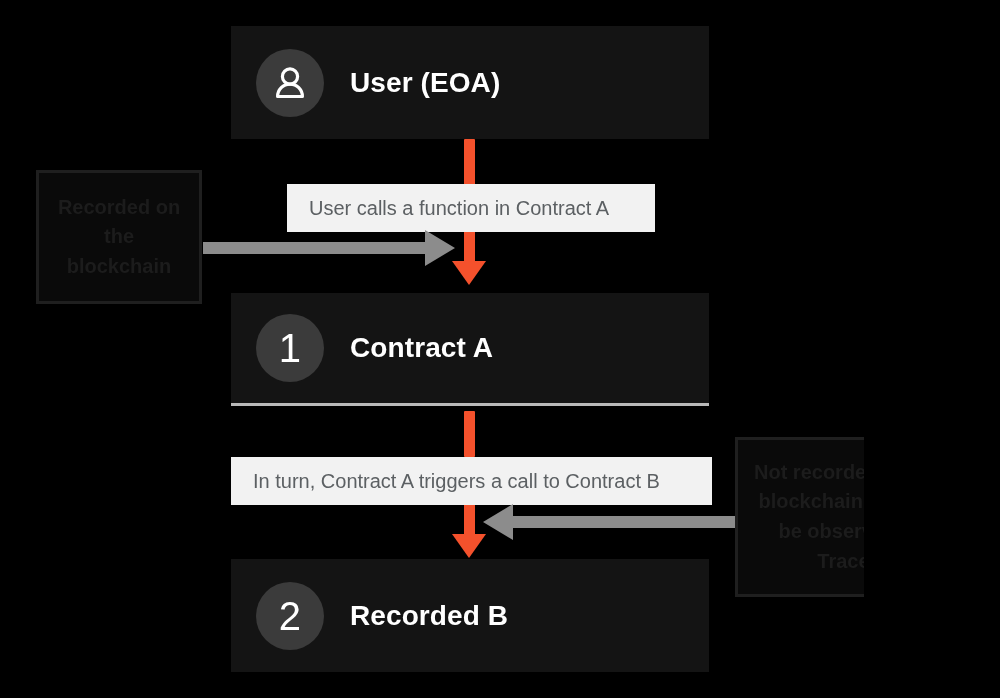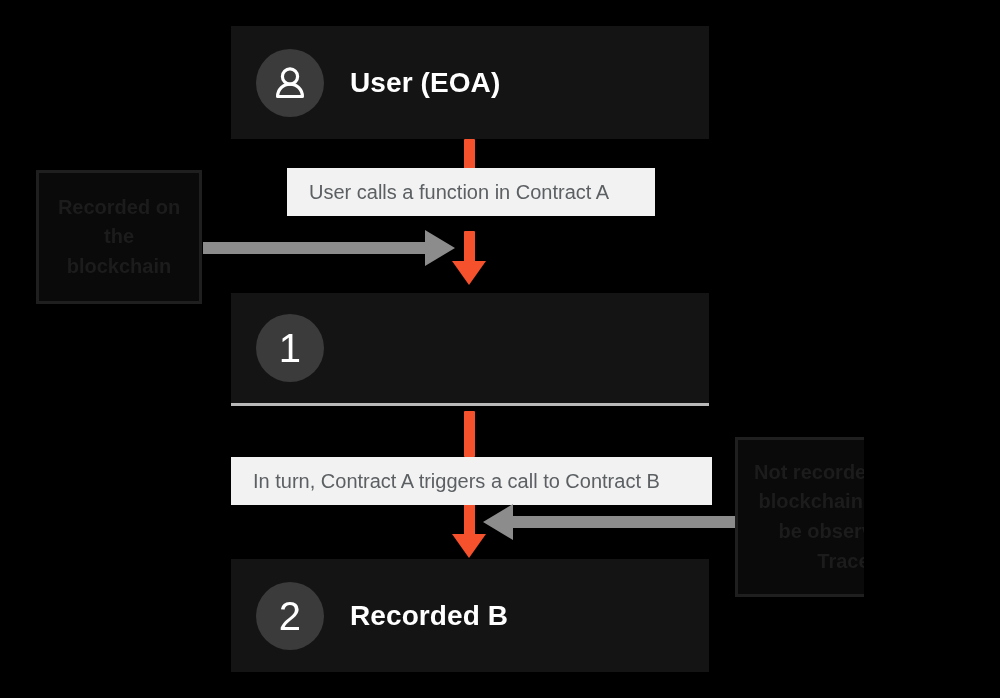--- a/index.html
+++ b/index.html
@@ -67,21 +67,21 @@
     color: #5c6063;
     font-size: 20px;
     display: flex;
     align-items: center;
     box-sizing: border-box;
     padding: 0 22px;
     white-space: nowrap;
   }
   .chip--1 {
     left: 287px;
-    top: 168px;
+    top: 184px;
     width: 368px;
     height: 48px;
   }
   .chip--2 {
     left: 231px;
     top: 457px;
     width: 481px;
     height: 48px;
     text-align: right;
   }
@@ -160,20 +160,21 @@
         <path d="M7.6 33.5 a12.4 12.4 0 0 1 24.8 0 z" fill="none" stroke="#ffffff" stroke-width="3.2" stroke-linejoin="round"></path>
       </svg>
     </div>
     <div class="node-label">User (EOA)</div>
   </div>
 
   <div class="node node--contract-a">
     <div class="node-badge">
       <span class="node-badge-num">1</span>
     </div>
+    <div class="node-label">Contract A</div>
   </div>
 
   <div class="node node--contract-b">
     <div class="node-badge">
       <span class="node-badge-num">2</span>
     </div>
     <div class="node-label">Recorded B</div>
   </div>
 
   <div class="orange-stem a1-top"></div>

